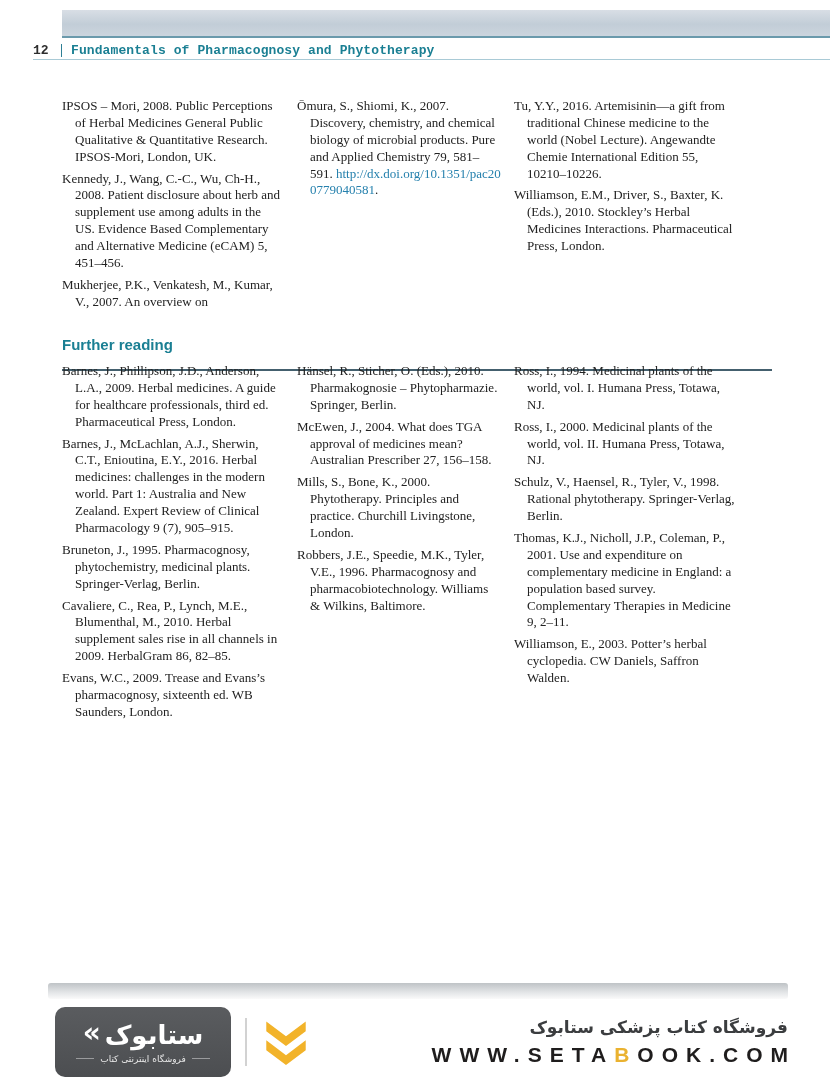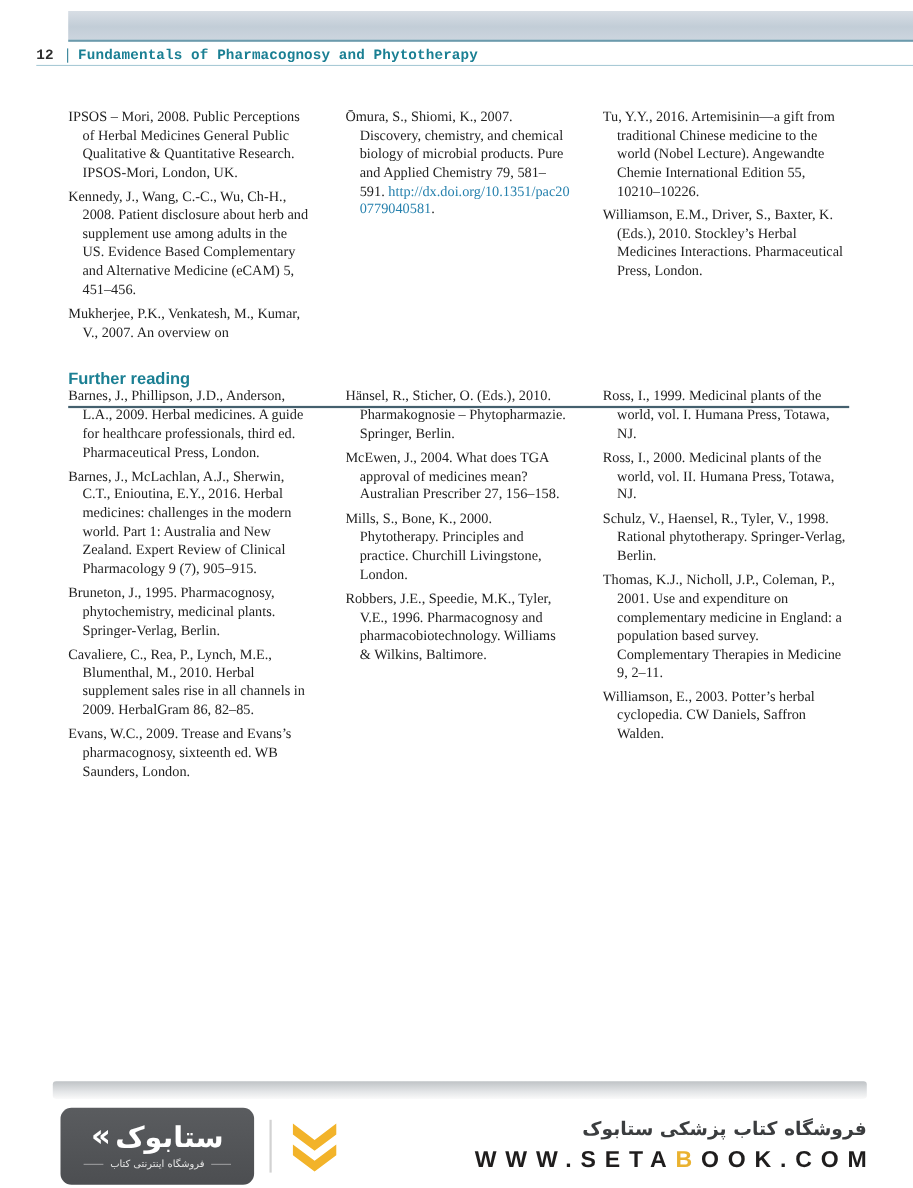--- a/index.html
+++ b/index.html
@@ -15,23 +15,23 @@
   }
   .header-row{
     position:absolute;left:33px;right:0;top:41px;height:18px;
     border-bottom:1px solid #a9cad6;display:flex;align-items:center;
     font-family:Liberation Mono, monospace;
   }
   .page-num{font-size:13px;font-weight:700;color:#2e2e2e;width:24px;}
   .header-vline{width:1px;height:13px;background:#2e7f95;margin:0 9px 0 4px;}
   .header-title{font-size:13px;font-weight:600;color:#1a7f93;letter-spacing:.1px;}
   
-  .refs{position:absolute;left:62px;display:flex;gap:30px;}
+  .refs{position:absolute;left:62px;display:flex;gap:13px;}
   .refs-top{top:98px;}
-  .refs-further{top:352px;}
+  .refs-further{top:363px;}
   .ref-col{font-size:13px;line-height:1.3;}
   .ref-col:nth-child(1){width:222px;}
   .ref-col:nth-child(2){width:204px;}
   .ref-col:nth-child(3){width:226px;}
   p.ref{margin:0 0 5px 0;padding-left:13px;text-indent:-13px;}
   p.ref.cont{padding-left:6px;text-indent:0;}
   .ref-link{color:#2580ad;word-break:break-all;cursor:pointer;}
   
   .further-head{
     position:absolute;left:62px;top:336px;width:710px;
@@ -108,21 +108,21 @@
       <p class="ref"><span>Cavaliere, C., Rea, P., Lynch, M.E., Blumenthal, M., 2010. Herbal supplement sales rise in all channels in 2009. HerbalGram 86, 82–85.</span></p>
       <p class="ref"><span>Evans, W.C., 2009. Trease and Evans’s pharmacognosy, sixteenth ed. WB Saunders, London.</span></p>
     </div>
     <div class="ref-col">
       <p class="ref"><span>Hänsel, R., Sticher, O. (Eds.), 2010. Pharmakognosie – Phytopharmazie. Springer, Berlin.</span></p>
       <p class="ref"><span>McEwen, J., 2004. What does TGA approval of medicines mean? Australian Prescriber 27, 156–158.</span></p>
       <p class="ref"><span>Mills, S., Bone, K., 2000. Phytotherapy. Principles and practice. Churchill Livingstone, London.</span></p>
       <p class="ref"><span>Robbers, J.E., Speedie, M.K., Tyler, V.E., 1996. Pharmacognosy and pharmacobiotechnology. Williams &amp; Wilkins, Baltimore.</span></p>
     </div>
     <div class="ref-col">
-      <p class="ref"><span>Ross, I., 1999. Medicinal plants of the world, vol. I. Humana Press, Totawa, NJ.</span></p>
+      <p class="ref"><span>Ross, I., 1994. Medicinal plants of the world, vol. I. Humana Press, Totawa, NJ.</span></p>
       <p class="ref"><span>Ross, I., 2000. Medicinal plants of the world, vol. II. Humana Press, Totawa, NJ.</span></p>
       <p class="ref"><span>Schulz, V., Haensel, R., Tyler, V., 1998. Rational phytotherapy. Springer-Verlag, Berlin.</span></p>
       <p class="ref"><span>Thomas, K.J., Nicholl, J.P., Coleman, P., 2001. Use and expenditure on complementary medicine in England: a population based survey. Complementary Therapies in Medicine 9, 2–11.</span></p>
       <p class="ref"><span>Williamson, E., 2003. Potter’s herbal cyclopedia. CW Daniels, Saffron Walden.</span></p>
     </div>
   </div>
 
 <div class="bottom-strip"></div>
 
 <div class="footer-brand">

